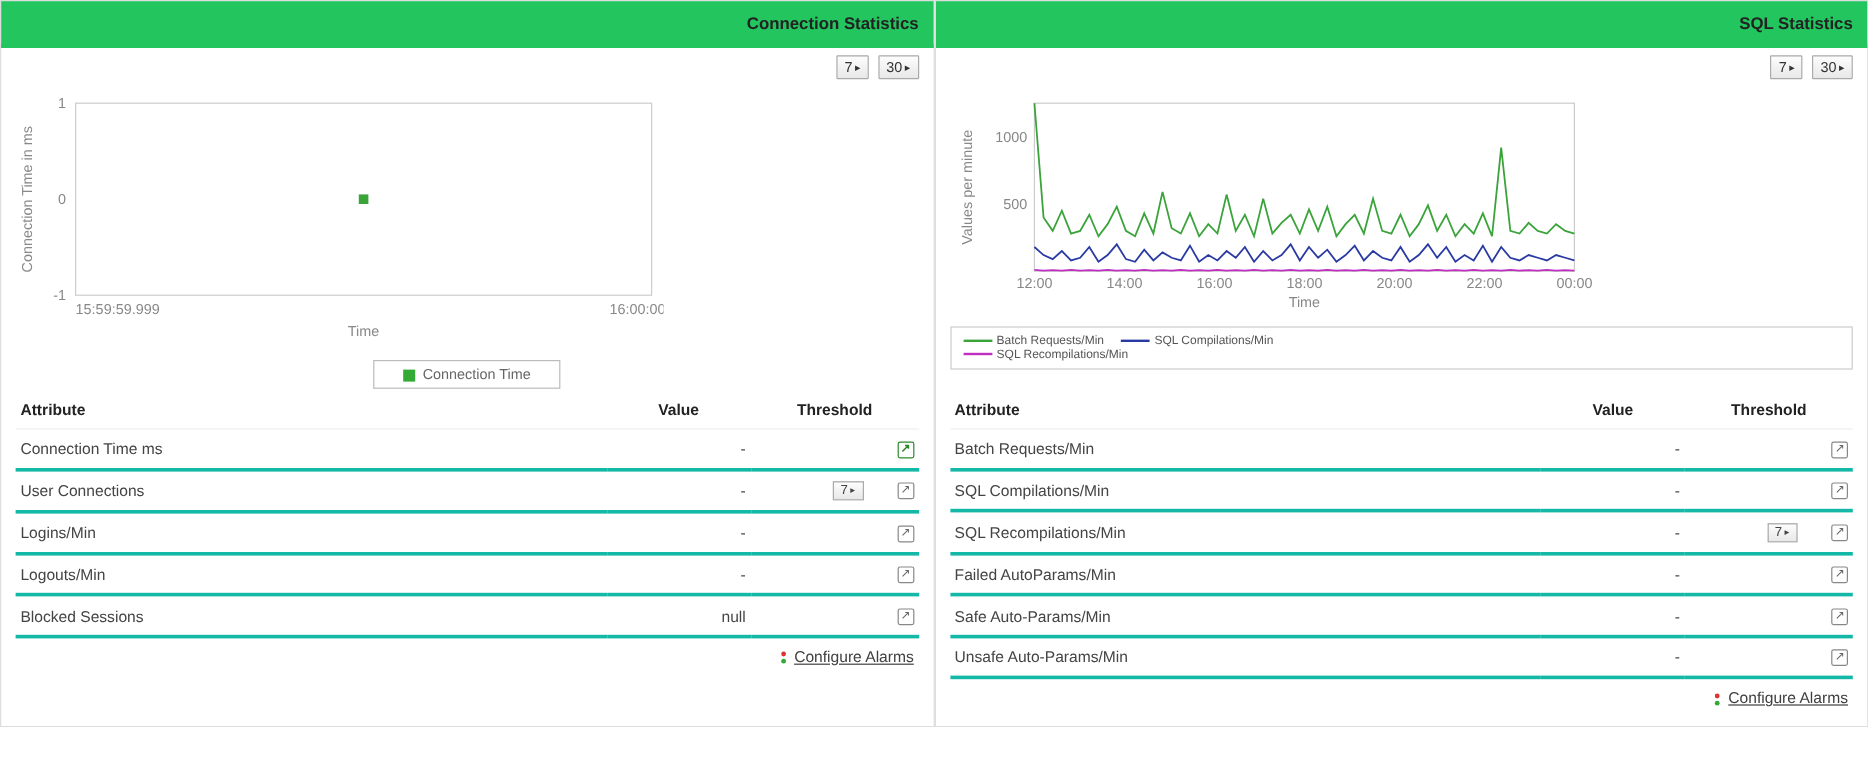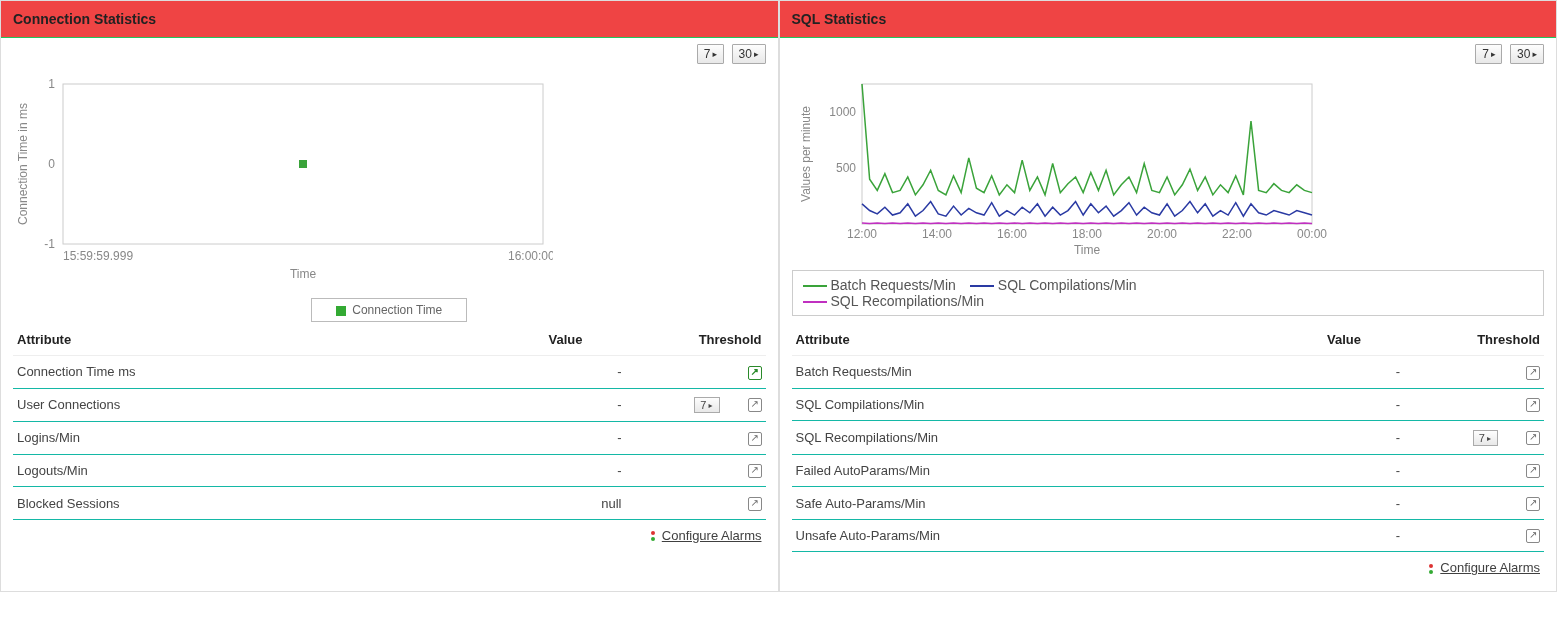--- a/index.html
+++ b/index.html
@@ -1,35 +1,35 @@
 <!DOCTYPE html>
 <html><head>
 <meta charset="utf-8">
 <style>
 * { box-sizing: border-box; margin: 0; padding: 0; }
 body { font-family: Arial, Helvetica, sans-serif; font-size: 13px; color: #333; background: #fff; }
 .container { display: flex; width: 1557px; }
 .panel { flex: 1; border: 1px solid #ddd; }
-.panel-header { background: #ef4444; padding: 10px 12px; font-weight: bold; font-size: 14px; color: #222; border-bottom: 1px solid #22c55e; }
+.panel-header { background: #22c55e; padding: 10px 12px; font-weight: bold; font-size: 14px; color: #222; border-bottom: 3px solid #22c55e; text-align: right; }
 .panel-body { padding: 8px 12px; }
 .btn-row { text-align: right; padding: 6px 12px 2px; }
 .btn7, .btn30 { display: inline-block; background: linear-gradient(#fdfdfd,#e8e8e8); border: 1px solid #aaa; padding: 2px 8px 2px 6px; font-size: 12px; cursor: pointer; position: relative; margin-left: 4px; color: #333; border-radius: 1px; }
 .btn7::after, .btn30::after { content: "▸"; font-size: 9px; position: relative; top: -1px; left: 2px; }
 .chart-area { height: 250px; position: relative; }
 svg { display: block; }
 .axis-text { fill: #888; font-size: 12px; }
 .axis-label { fill: #888; font-size: 12px; }
-.legend-box { border: 1px solid #ccc; padding: 6px 10px; margin: 6px 0; font-size: 14px; color: #555; }
+.legend-box { border: 1px solid #ccc; padding: 6px 10px; margin: 6px 0; font-size: 10px; color: #555; }
 .legend-item { display: inline-block; margin-right: 14px; }
 .legend-line { display: inline-block; width: 24px; height: 2px; vertical-align: middle; margin-right: 4px; }
 table.attrs { width: 100%; border-collapse: collapse; margin-top: 0; }
 table.attrs th { text-align: left; font-weight: bold; font-size: 13px; padding: 8px 4px; border-bottom: 1px solid #eee; color: #222; }
 table.attrs th.value-col { text-align: center; width: 120px; }
-table.attrs th.thresh-col { text-align: right; width: 140px; }
-table.attrs td { padding: 8px 4px; border-bottom: 1px solid #14b8a6; color: #444; font-size: 13px; }
+table.attrs th.thresh-col { text-align: center; width: 140px; }
+table.attrs td { padding: 8px 4px; border-bottom: 3px solid #14b8a6; color: #444; font-size: 13px; }
 table.attrs td.value-cell { text-align: right; }
 table.attrs td.thresh-cell { text-align: right; }
 .thresh-icon { display: inline-block; width: 14px; height: 14px; border: 1px solid #888; border-radius: 2px; vertical-align: middle; position: relative; }
 .thresh-icon.active { border-color: #2a8a2a; }
 .thresh-icon::before { content:"↗"; font-size:10px; position:absolute; top:-1px; left:2px; color:#666;}
 .thresh-icon.active::before { color:#2a8a2a; font-weight:bold;}
 .config-link { text-align: right; padding: 8px 4px; }
 .config-link a { color: #404040; font-size: 13px; text-decoration: underline; }
 .alarm-dot { display: inline-block; width: 10px; height: 10px; vertical-align: middle; margin-right: 4px; position: relative; }
 .alarm-dot::before{content:"";position:absolute;top:0;left:3px;width:4px;height:4px;border-radius:50%;background:#d33;}

